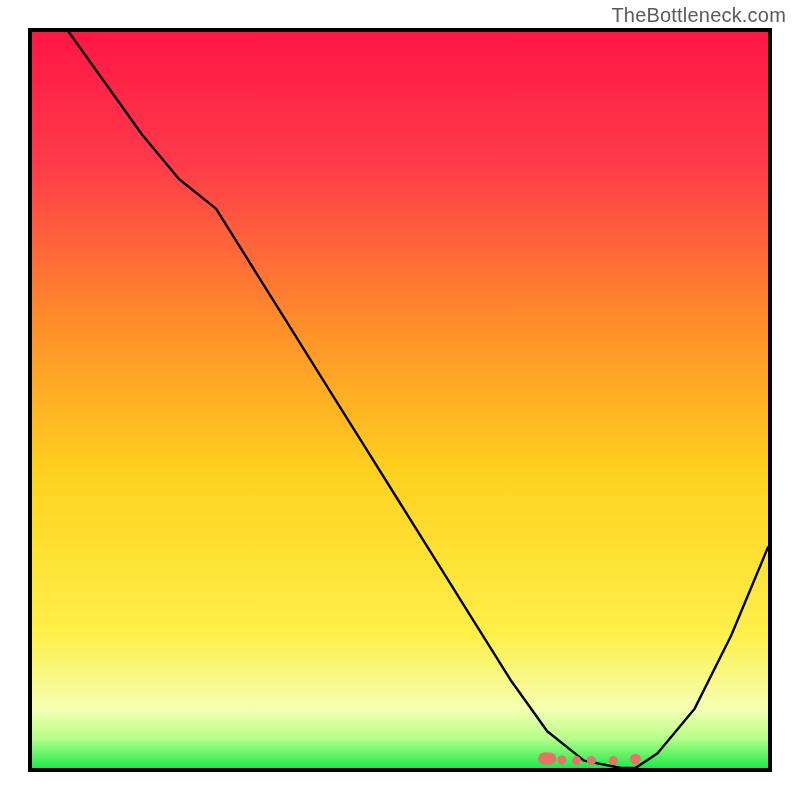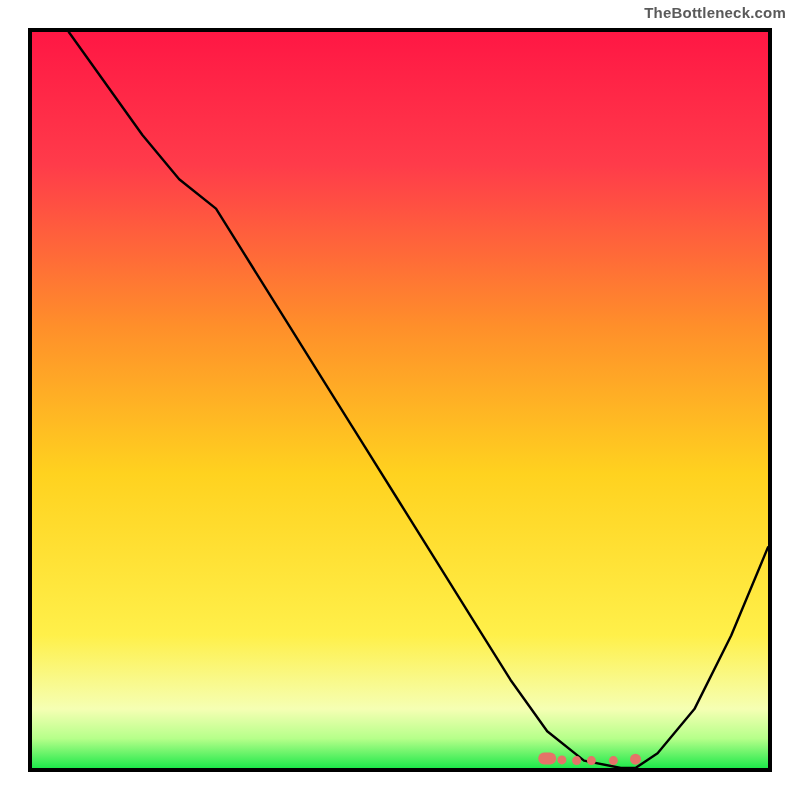--- a/index.html
+++ b/index.html
@@ -13,23 +13,23 @@
   .frame {
     position: relative;
     width: 800px;
     height: 800px;
   }
   .watermark {
     position: absolute;
     top: 4px;
     right: 14px;
     color: #5a5a5a;
-    font-size: 15px;
+    font-size: 20px;
     letter-spacing: 0.2px;
-    font-weight: 700;
+    font-weight: 400;
     z-index: 5;
   }
   .plot-wrap {
     position: absolute;
     left: 28px;
     top: 28px;
     width: 744px;
     height: 744px;
     border: 4px solid #000;
     box-sizing: border-box;

